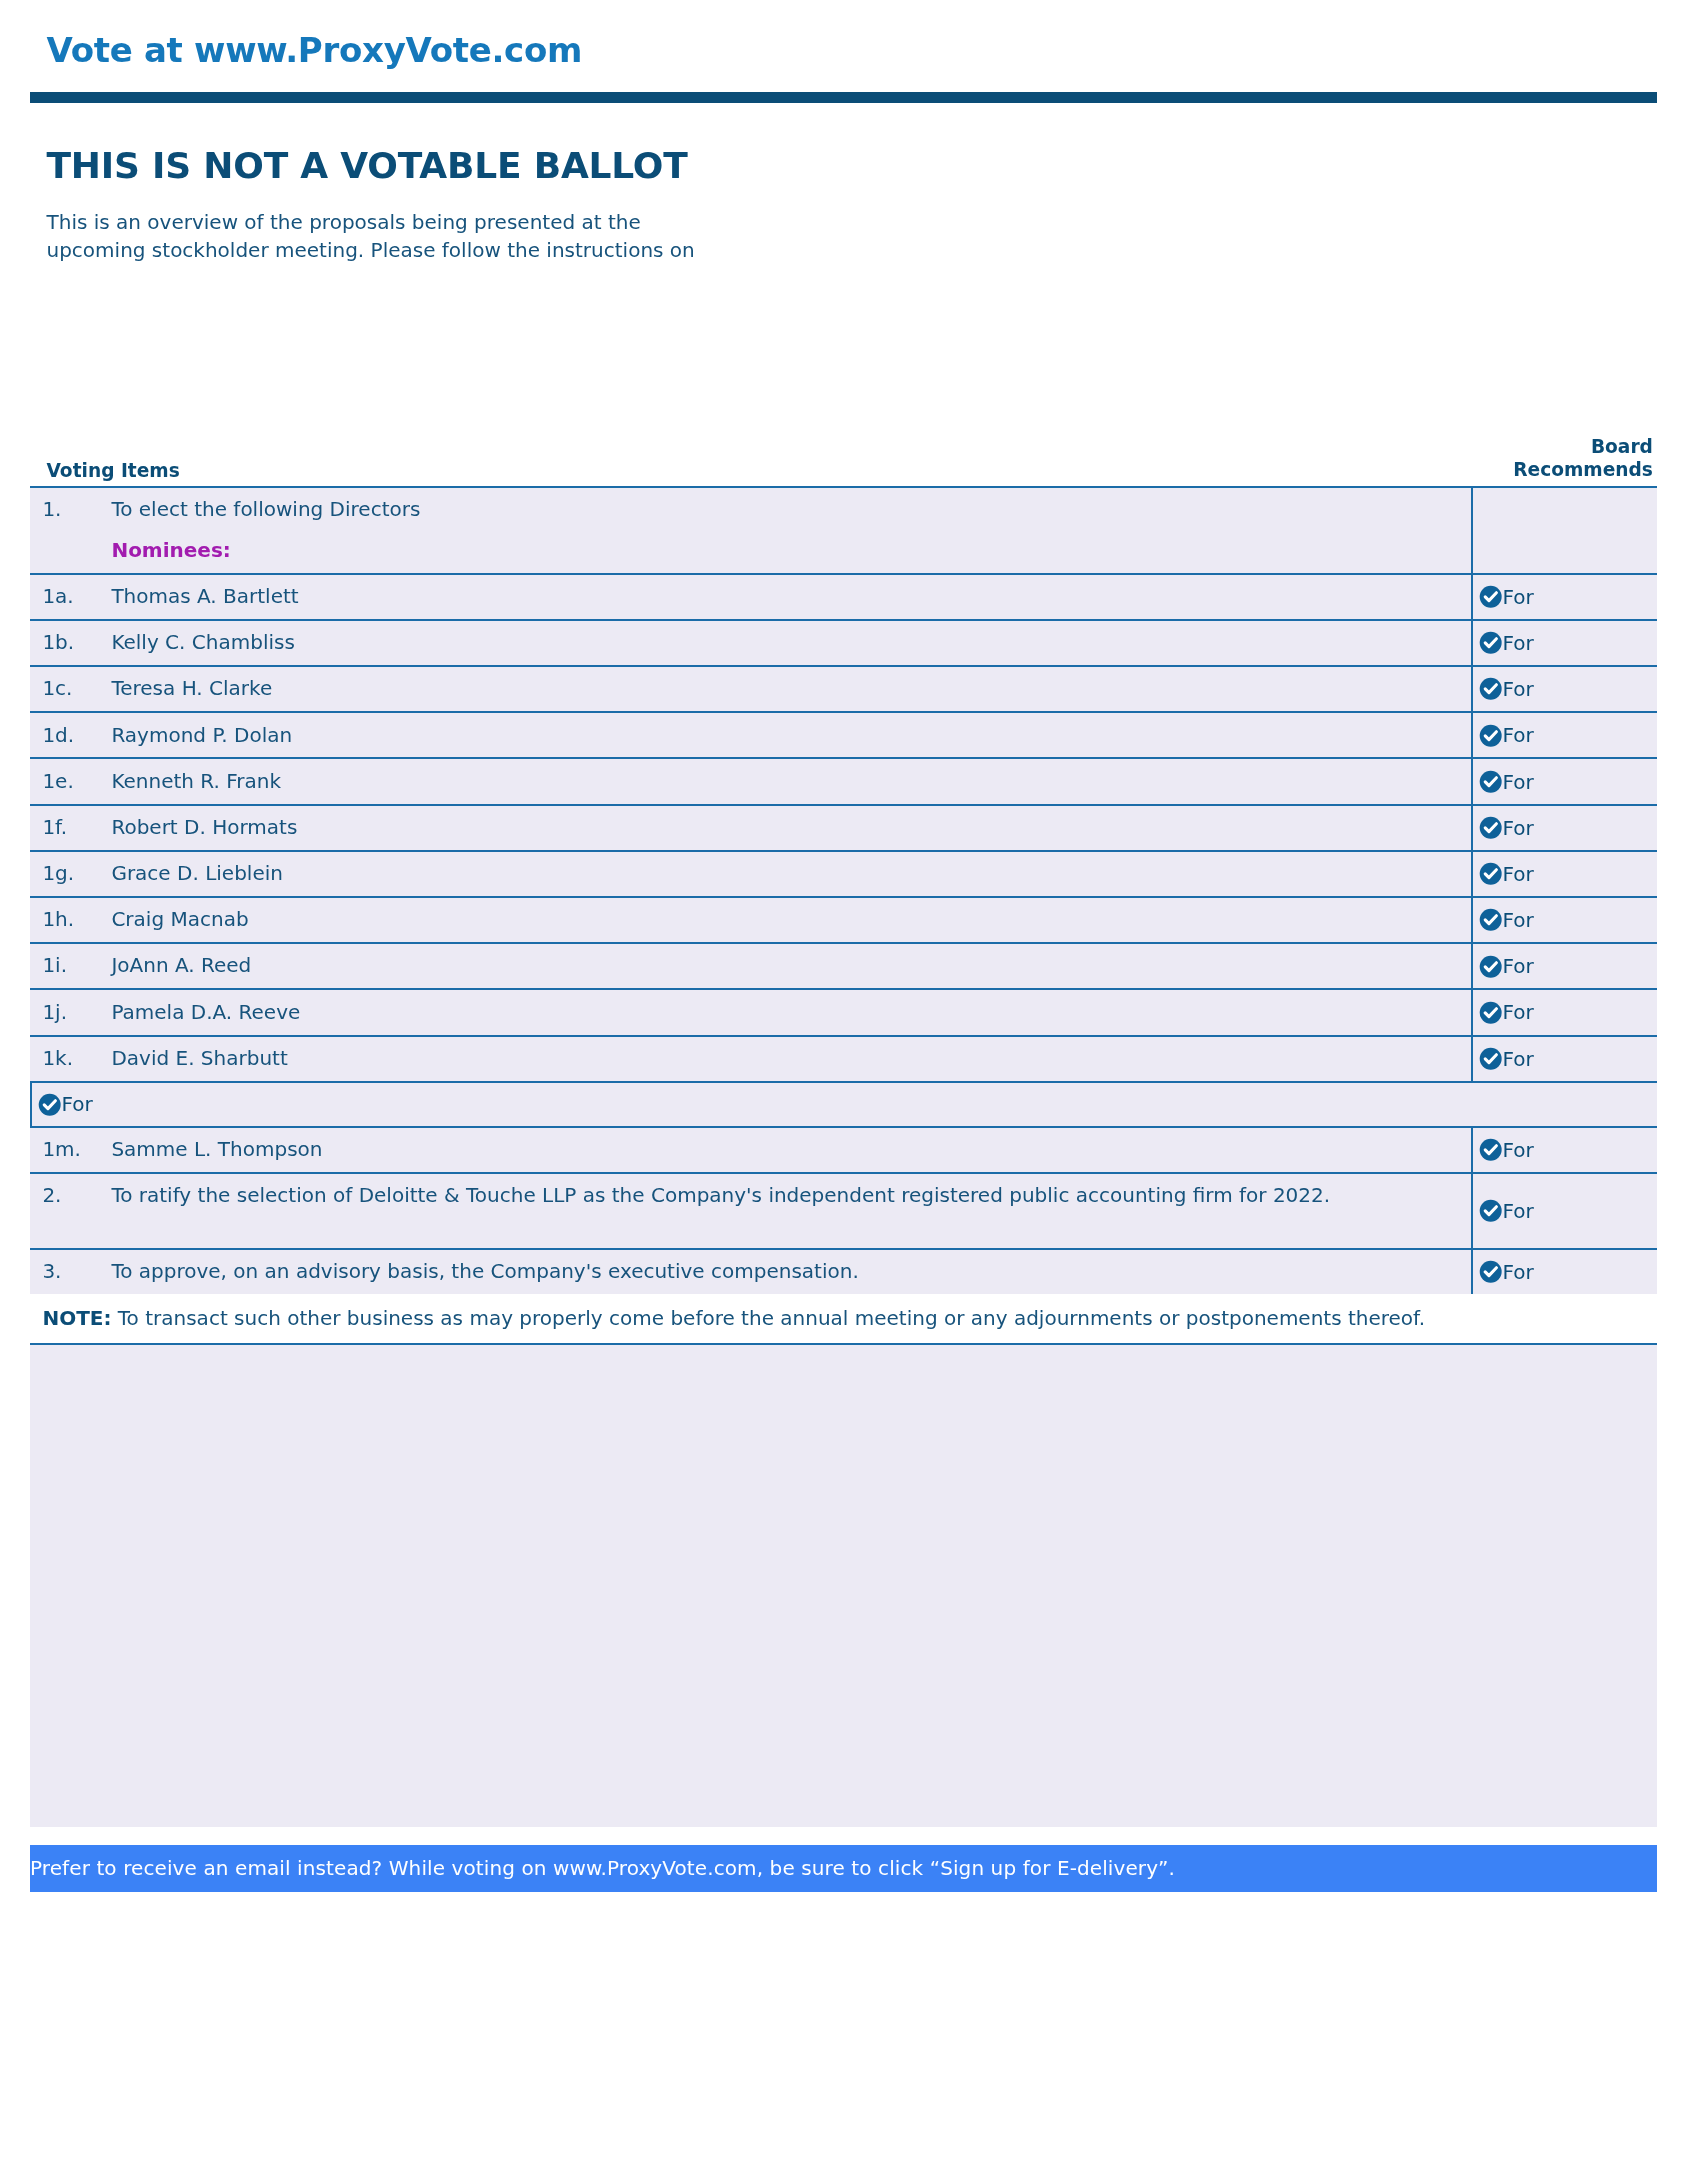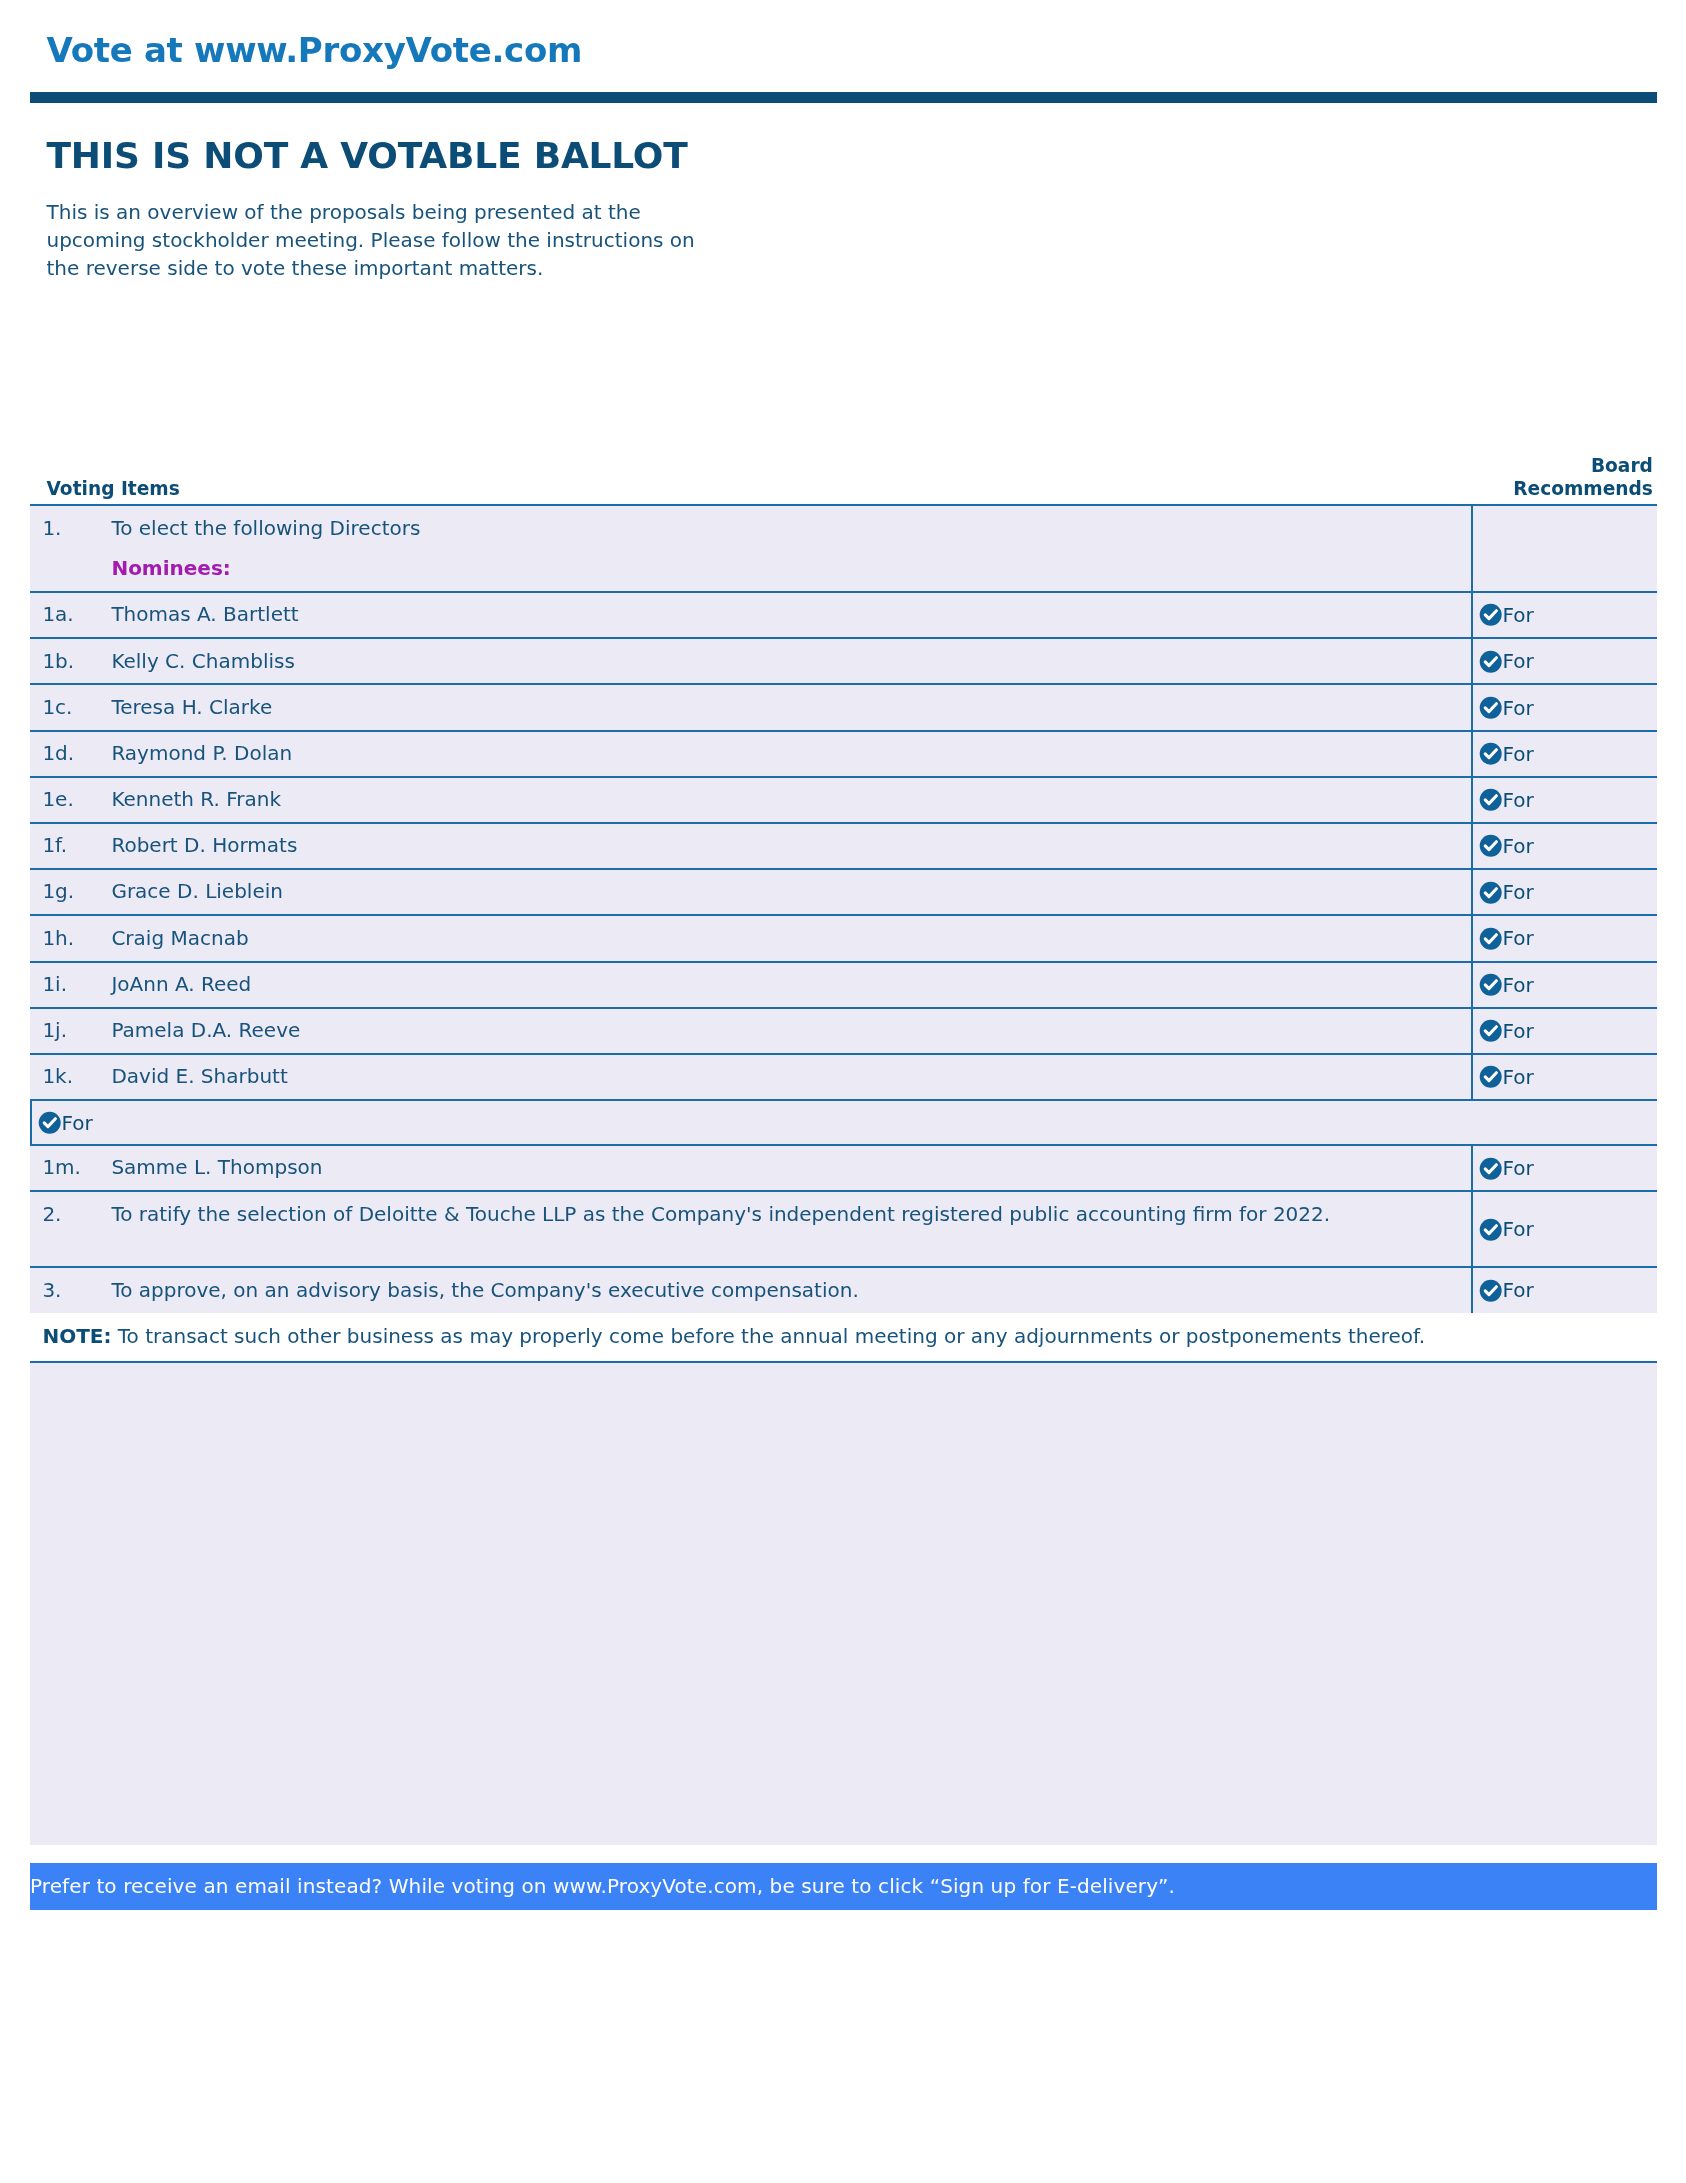--- a/index.html
+++ b/index.html
@@ -37,21 +37,21 @@
   }
   .header-rule {
     margin-top: 23.4px;
     height: 11px;
     background: #0b4d77;
   }
 
   
   .title-block {
     padding-left: 16.5px;
-    padding-top: 33px;
+    padding-top: 43px;
   }
   .main-title {
     font-size: 36px;
     font-weight: bold;
     color: #0b4d77;
     letter-spacing: -0.2px;
     line-height: 1.1;
     margin: 0;
   }
   .intro {
@@ -201,21 +201,20 @@
   <div class="site-header">
     <div class="brand">Vote at www.ProxyVote.com</div>
   </div>
   <div class="header-rule"></div>
 
   <div class="title-block">
     <h1 class="main-title">THIS IS NOT A VOTABLE BALLOT</h1>
     <div class="intro">
       <div>This is an overview of the proposals being presented at the</div>
       <div>upcoming stockholder meeting. Please follow the instructions on</div>
-      <div>the reverse side to vote these important matters.</div>
     </div>
   </div>
 
   <div class="table-wrap">
 
     <div class="thead">
       <div class="th-items">Voting Items</div>
       <div class="th-board">
         <div>Board</div>
         <div>Recommends</div>

